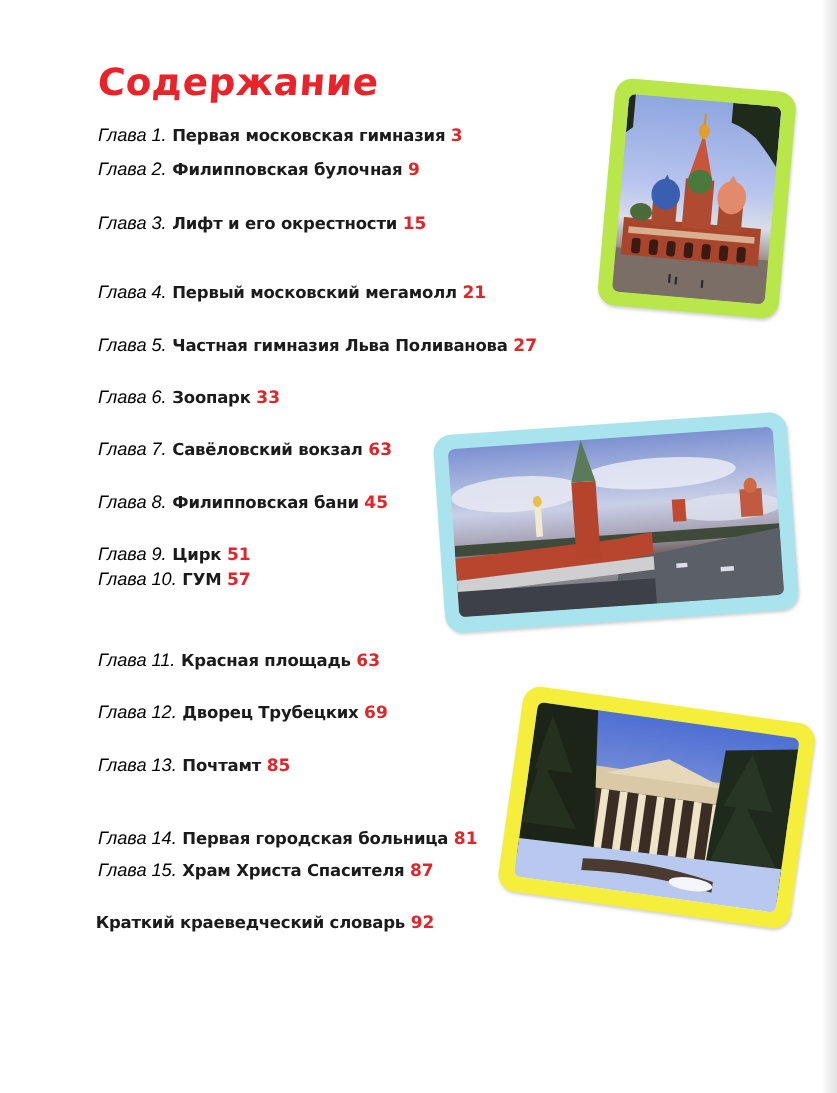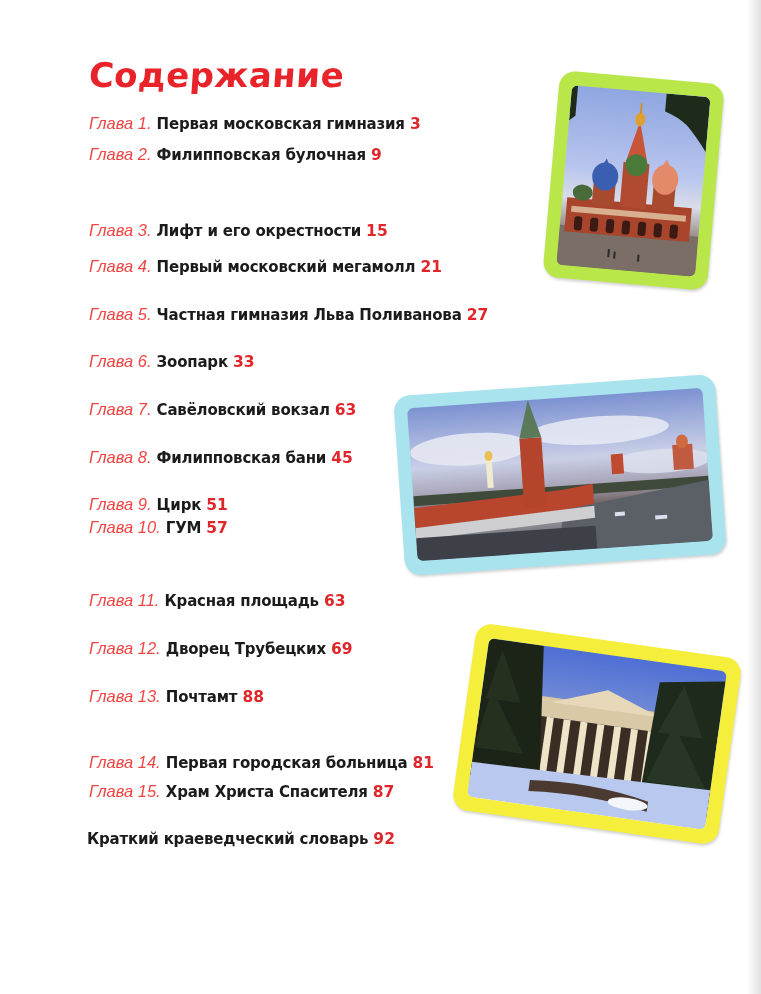--- a/index.html
+++ b/index.html
@@ -11,21 +11,21 @@
       position: absolute; right: 0; top: 0; width: 14px; height: 994px;
       background: linear-gradient(to right, rgba(255,255,255,0), rgba(200,200,200,0.55));
     }
     .title {
       position: absolute; left: 89px; top: 55px; margin: 0;
       font-family: "DejaVu Sans", sans-serif; font-weight: bold; font-size: 34px;
       color: #e8242a; letter-spacing: 0.5px; transform: skewX(-4deg);
     }
     .toc { position: absolute; left: 89px; top: 112px; width: 430px; }
     .toc-row { position: absolute; left: 0; white-space: nowrap; font-size: 16px; line-height: 22px; color: #1b1b1b; }
-    .chap { font-family: "Liberation Sans", sans-serif; font-style: italic; color: #ef4444; font-size: 16.5px; }
+    .chap { font-family: "Liberation Sans", sans-serif; font-style: italic; color: #000000; font-size: 16.5px; }
     .ttl { font-family: "DejaVu Sans", sans-serif; font-weight: bold; font-size: 15px; letter-spacing: -0.2px; }
     .pg { font-family: "DejaVu Sans", sans-serif; font-weight: bold; color: #e0262b; font-size: 15.5px; }
 
     .card { position: absolute; border-radius: 16px; box-shadow: 1px 2px 3px rgba(0,0,0,0.18); }
     .card .photo { position: absolute; border-radius: 6px; overflow: hidden; }
 
     
     .card-1 { left: 551px; top: 77px; width: 165px; height: 207px; background: #b9e74a; transform: rotate(5deg); }
     .card-1 .photo { left: 13px; top: 14px; width: 139px; height: 180px;
       background: linear-gradient(to bottom, #8fa6e0 0%, #b8c5ee 45%, #d9dde9 62%, #8c7a70 82%, #6f6a66 100%); }
@@ -41,31 +41,31 @@
 </head>
 <body>
 
 <div class="edge-shadow"></div>
 
 <h1 class="title">Содержание</h1>
 
 <div class="toc">
   <div class="toc-row" style="top:0px"><span class="chap">Глава 1.</span> <span class="ttl">Первая московская гимназия</span> <span class="pg">3</span></div>
   <div class="toc-row" style="top:31px"><span class="chap">Глава 2.</span> <span class="ttl">Филипповская булочная</span> <span class="pg">9</span></div>
-  <div class="toc-row" style="top:107px"><span class="chap">Глава 3.</span> <span class="ttl">Лифт и его окрестности</span> <span class="pg">15</span></div>
+  <div class="toc-row" style="top:80px"><span class="chap">Глава 3.</span> <span class="ttl">Лифт и его окрестности</span> <span class="pg">15</span></div>
   <div class="toc-row" style="top:143px"><span class="chap">Глава 4.</span> <span class="ttl">Первый московский мегамолл</span> <span class="pg">21</span></div>
   <div class="toc-row" style="top:191px"><span class="chap">Глава 5.</span> <span class="ttl">Частная гимназия Льва Поливанова</span> <span class="pg">27</span></div>
   <div class="toc-row" style="top:238px"><span class="chap">Глава 6.</span> <span class="ttl">Зоопарк</span> <span class="pg">33</span></div>
   <div class="toc-row" style="top:286px"><span class="chap">Глава 7.</span> <span class="ttl">Савёловский вокзал</span> <span class="pg">63</span></div>
   <div class="toc-row" style="top:334px"><span class="chap">Глава 8.</span> <span class="ttl">Филипповская бани</span> <span class="pg">45</span></div>
   <div class="toc-row" style="top:381px"><span class="chap">Глава 9.</span> <span class="ttl">Цирк</span> <span class="pg">51</span></div>
   <div class="toc-row" style="top:404px"><span class="chap">Глава 10.</span> <span class="ttl">ГУМ</span> <span class="pg">57</span></div>
   <div class="toc-row" style="top:477px"><span class="chap">Глава 11.</span> <span class="ttl">Красная площадь</span> <span class="pg">63</span></div>
   <div class="toc-row" style="top:525px"><span class="chap">Глава 12.</span> <span class="ttl">Дворец Трубецких</span> <span class="pg">69</span></div>
-  <div class="toc-row" style="top:573px"><span class="chap">Глава 13.</span> <span class="ttl">Почтамт</span> <span class="pg">88</span></div>
+  <div class="toc-row" style="top:573px"><span class="chap">Глава 13.</span> <span class="ttl">Почтамт</span> <span class="pg">85</span></div>
   <div class="toc-row" style="top:639px"><span class="chap">Глава 14.</span> <span class="ttl">Первая городская больница</span> <span class="pg">81</span></div>
   <div class="toc-row" style="top:668px"><span class="chap">Глава 15.</span> <span class="ttl">Храм Христа Спасителя</span> <span class="pg">87</span></div>
   <div class="toc-row" style="top:716px; left:-2px"><span class="ttl">Краткий краеведческий словарь</span> <span class="pg">92</span></div>
 </div>
 
 <div class="card card-1">
   <div class="photo">
     <svg width="139" height="180" viewBox="0 0 139 180">
       <path d="M95 0 L139 0 L139 55 Q128 40 118 30 Q108 22 95 18 Z" fill="#1e2a1a"></path>
       <path d="M0 0 L6 0 L6 30 L0 35 Z" fill="#1e2a1a"></path>

